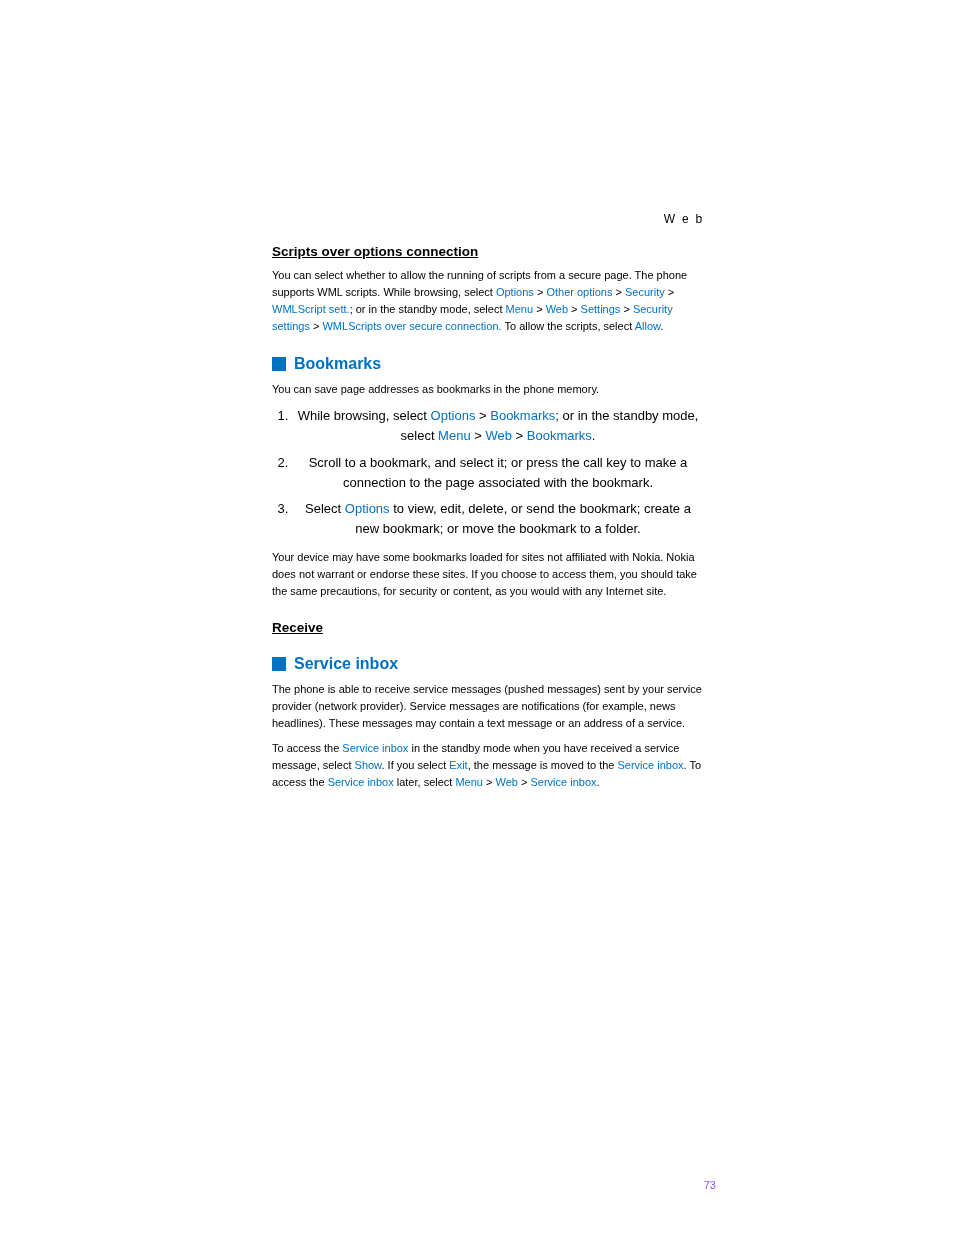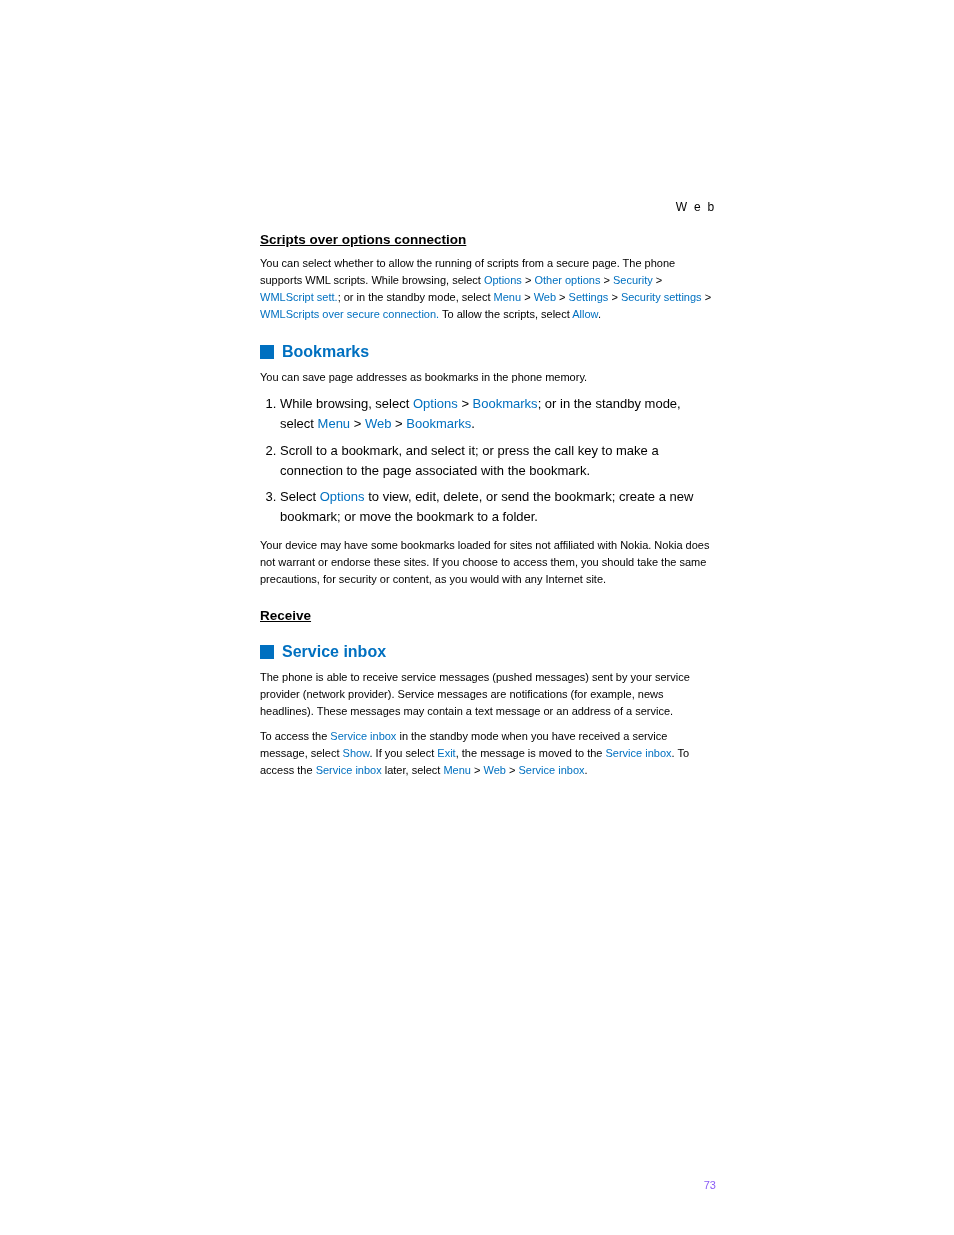--- a/index.html
+++ b/index.html
@@ -15,21 +15,21 @@
       color: #000000;
       width: 954px;
       min-height: 1235px;
     }
 
     .page {
       width: 836px;
       min-height: 1235px;
       background: #ffffff;
       position: relative;
-      padding: 0;
+      padding: 12px;
     }
 
     .content-area {
       margin: 0 auto;
       padding: 200px 120px 80px 260px;
       max-width: 954px;
     }
 
     .web-label {
       text-align: right;
@@ -82,20 +82,21 @@
     ol {
       margin-left: 20px;
       margin-bottom: 10px;
     }
 
     ol li {
       font-size: 13px;
       line-height: 1.55;
       color: #000000;
       margin-bottom: 6px;
+      text-align: center;
     }
 
     .section {
       margin-bottom: 20px;
     }
 
     .subsection {
       margin-bottom: 16px;
     }
 

